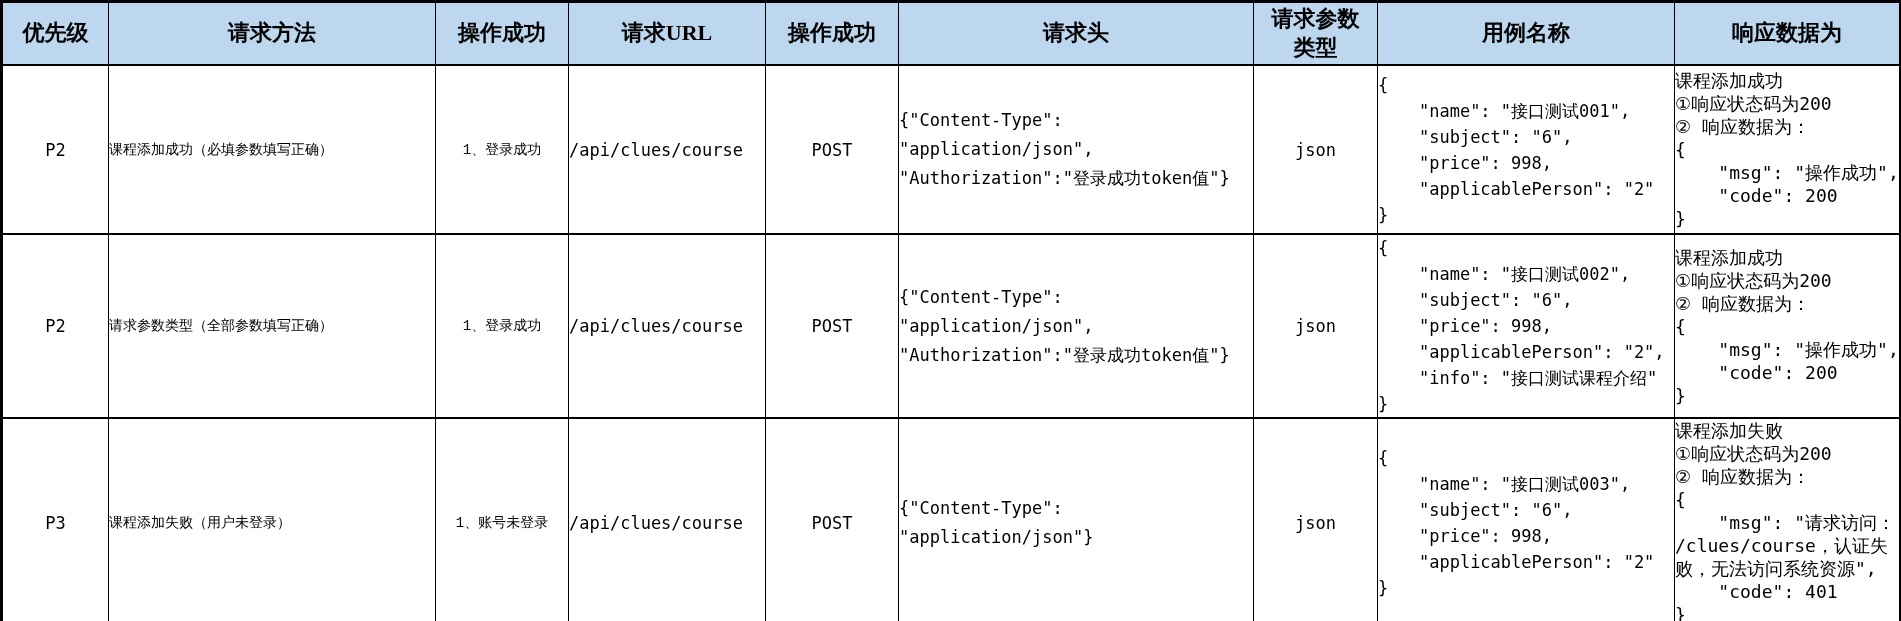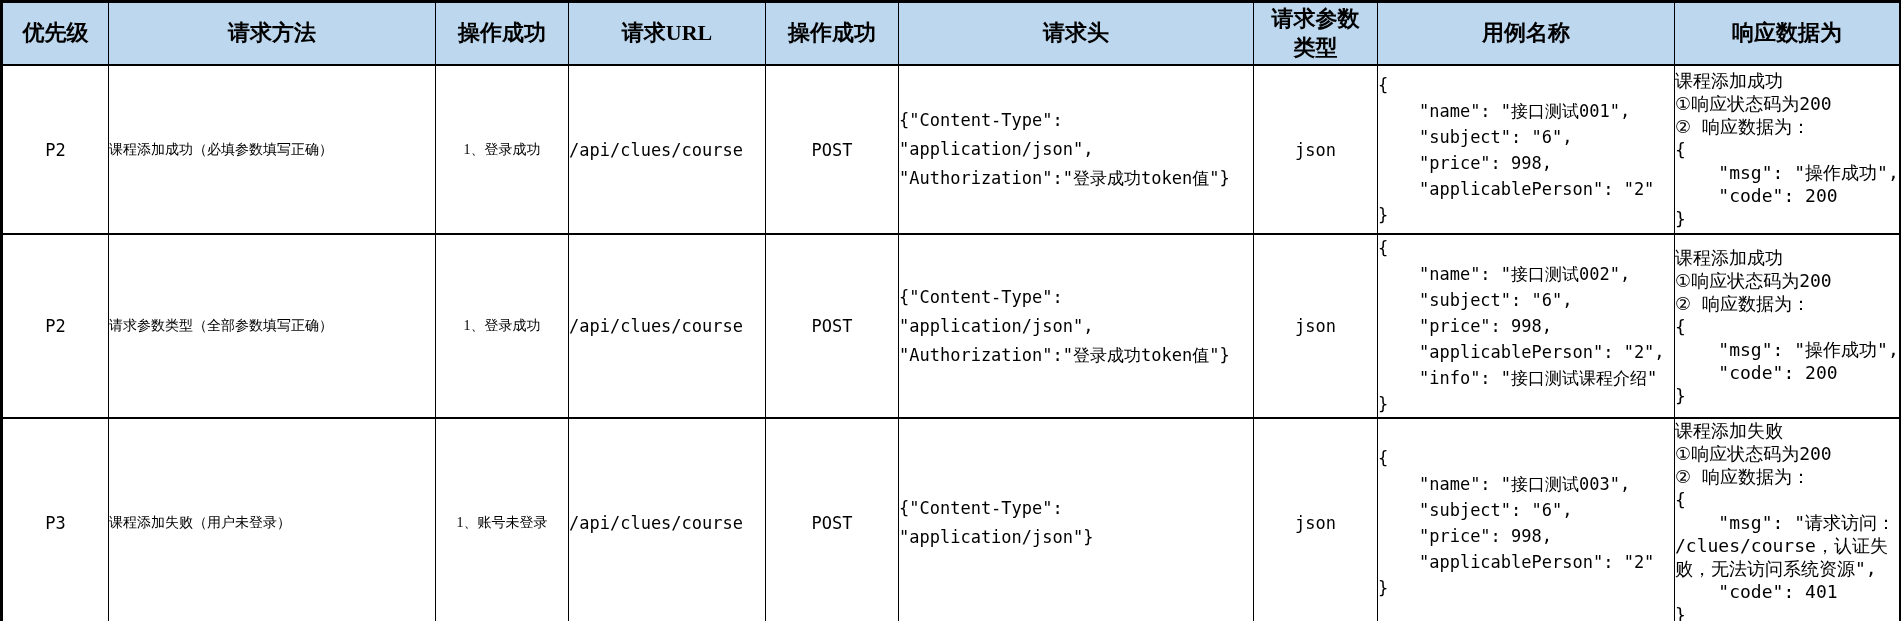--- a/index.html
+++ b/index.html
@@ -33,21 +33,21 @@
     font-weight: bold;
     line-height: 1.3;
     padding: 2px 10px;
     text-align: center;
   }
   tr.r-header { height: 62px; }
   tr.r-1 { height: 169px; }
   tr.r-2 { height: 169px; }
   tr.r-3 { height: 210px; }
 
-  td.c-center { text-align: center; }
+  td.c-center { text-align: center; font-family: Liberation Mono, monospace; }
   td.c-left   { text-align: left; padding-left: 6px; padding-right: 5px; }
   td.v-top    { vertical-align: top; padding-top: 3px; }
 
   td.t-cn   { font-size: 14px; margin-left: 40px; }
   td.t-mono {
     font-family: "DejaVu Sans Mono", "Liberation Mono", "DejaVu Sans", monospace;
     font-size: 17px;
   }
   td.t-pre  { white-space: pre-wrap; word-break: break-word; }
 

